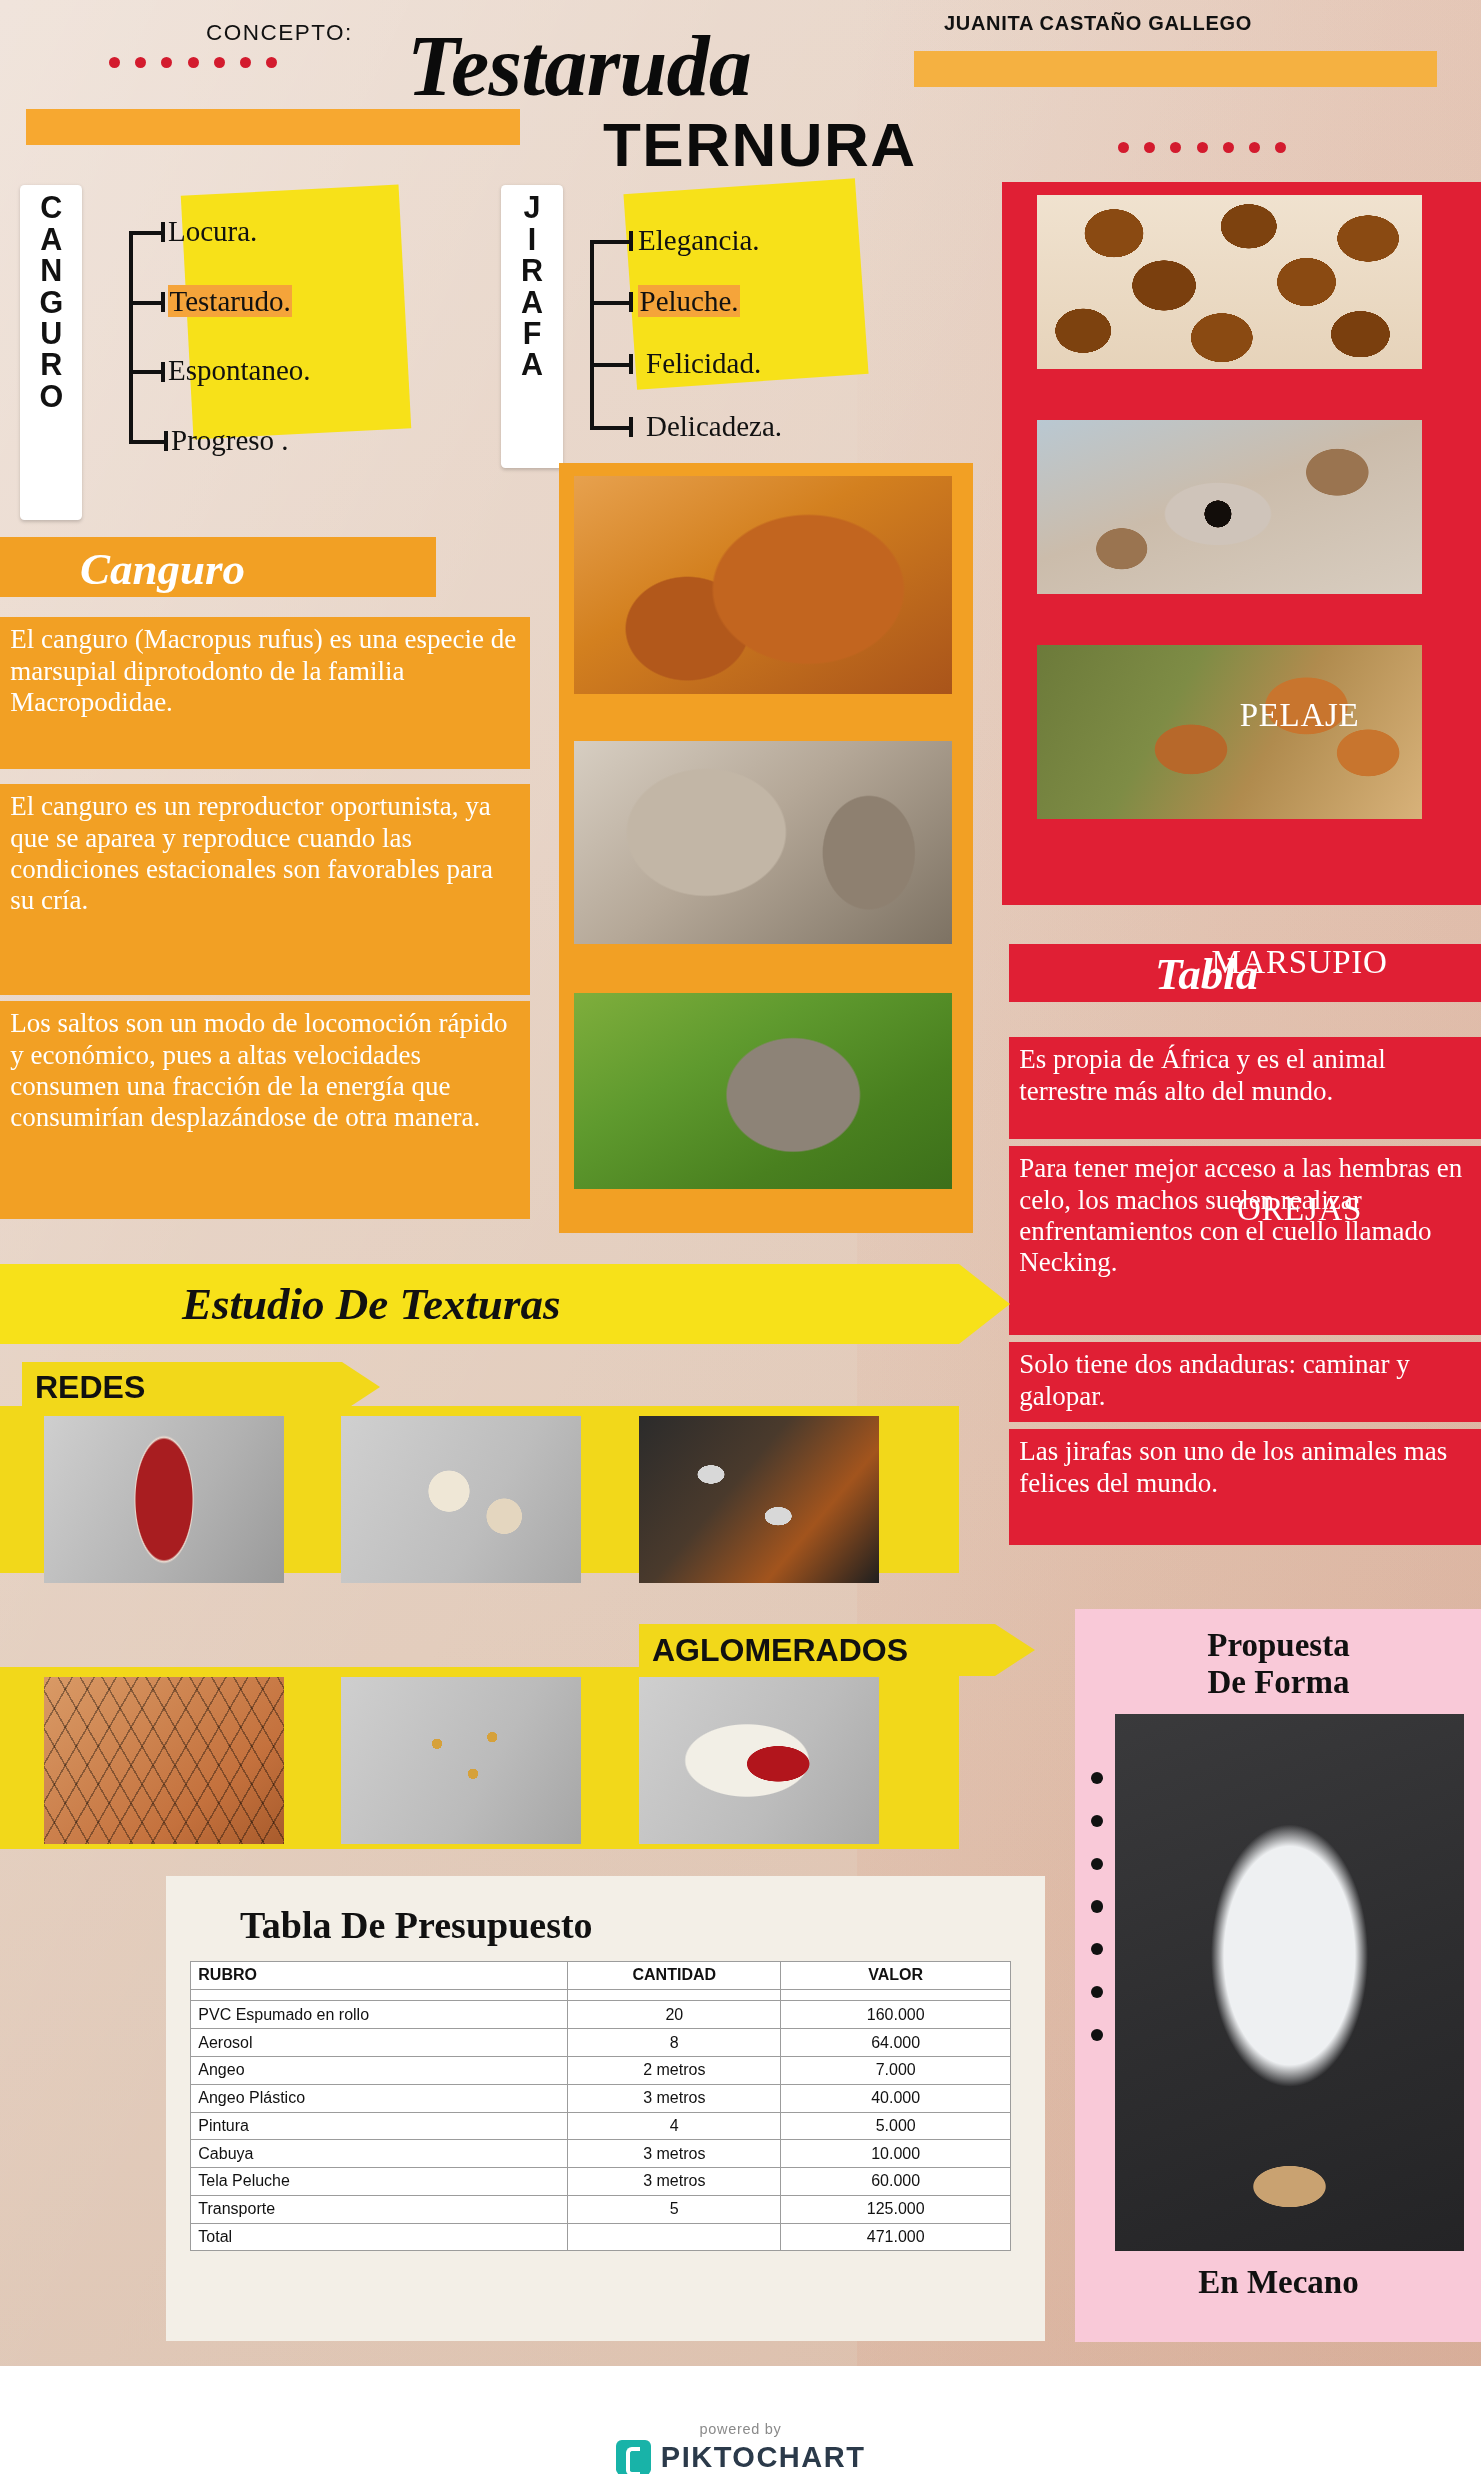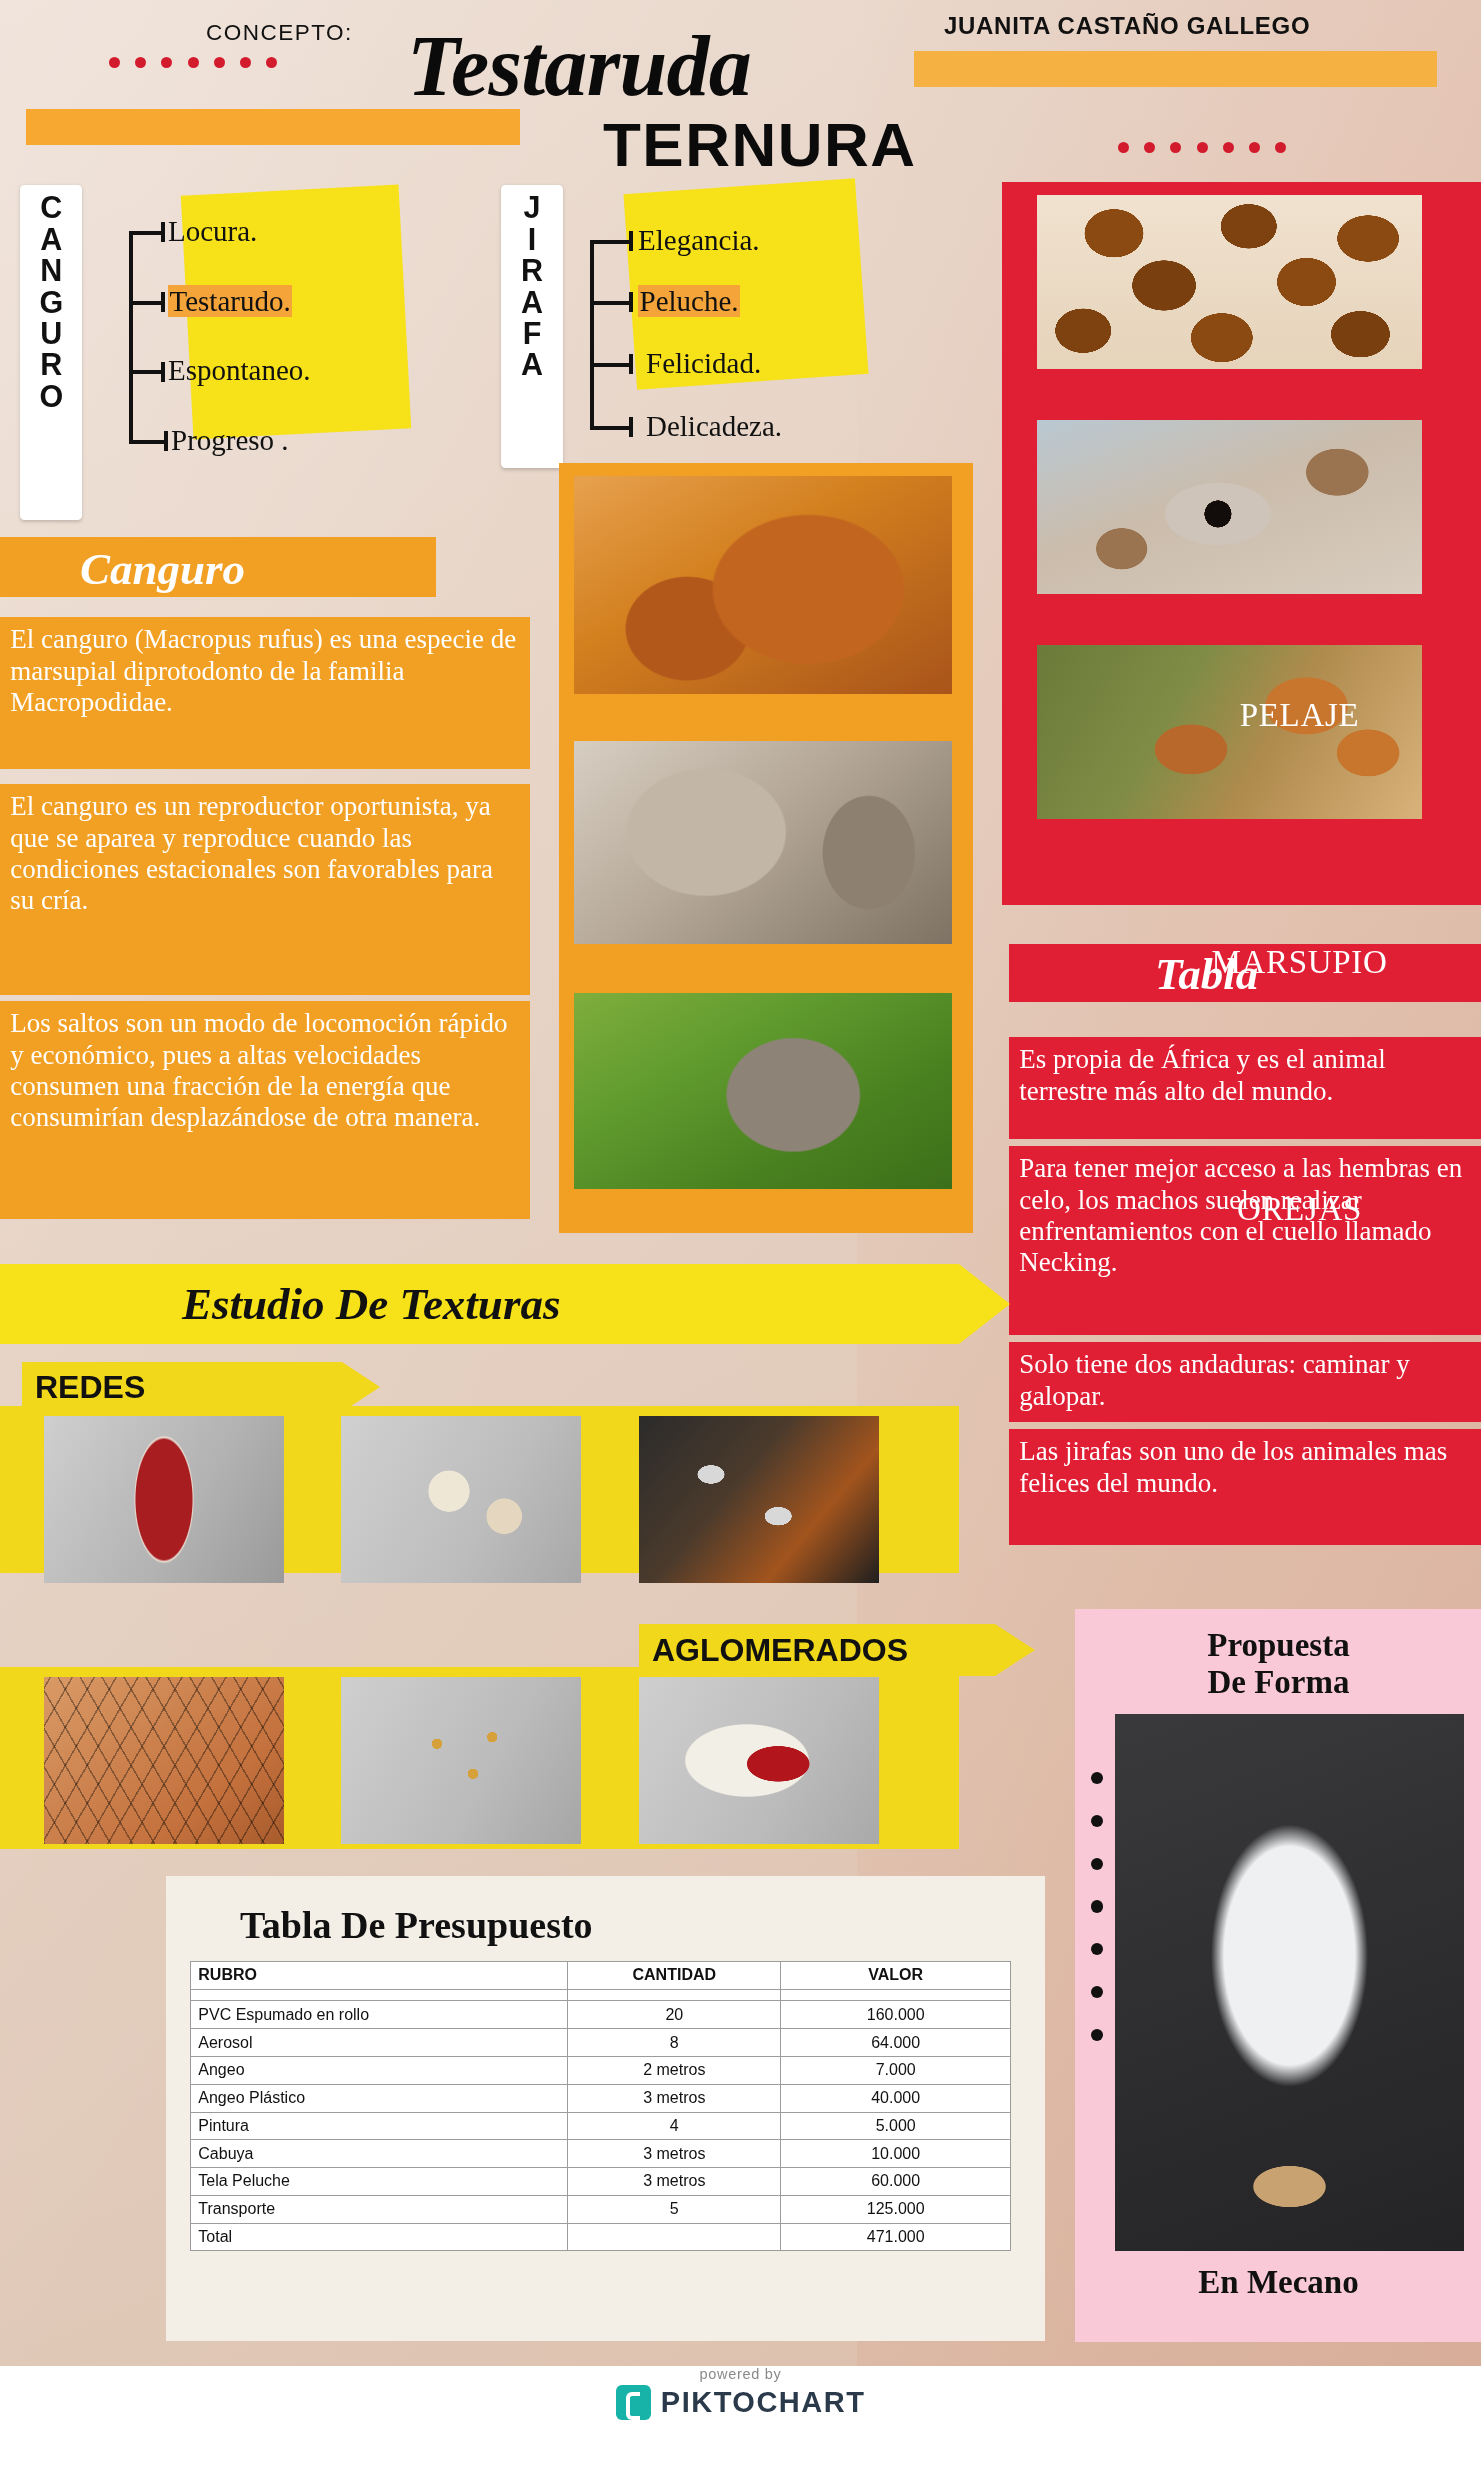--- a/index.html
+++ b/index.html
@@ -20,21 +20,21 @@
   .bg-band{position:absolute;pointer-events:none;}
   .bg-band.b1{left:0;top:0;width:1481px;height:2475px;
     background:linear-gradient(115deg,rgba(255,255,255,0.30) 0%,rgba(255,255,255,0.06) 28%,rgba(255,255,255,0.0) 45%,rgba(210,150,120,0.08) 70%,rgba(190,120,95,0.13) 100%);}
   .bg-band.b2{left:857px;top:0;width:654px;height:2475px;
     background:linear-gradient(100deg,rgba(224,150,120,0.0) 0%,rgba(214,128,98,0.14) 50%,rgba(205,112,84,0.18) 100%);}
 
   
   .hdr-author{
     position:absolute;left:944px;top:11.6px;width:508px;
     font-family:"Liberation Sans", sans-serif;
-    font-weight:700;font-size:24px;letter-spacing:0.7px;color:#111;
+    font-weight:700;font-size:20px;letter-spacing:0.7px;color:#111;
   }
   .hdr-concepto{
     position:absolute;left:206px;top:20.3px;
     font-family:"Liberation Sans", sans-serif;
     font-size:22.5px;letter-spacing:1.5px;color:#111;
   }
   .dots-left{position:absolute;left:109px;top:57px;display:flex;gap:15.2px;}
   .dots-left span{width:11px;height:11px;border-radius:50%;background:#d31b2e;display:block;}
   .dots-right{position:absolute;left:1118px;top:142px;display:flex;gap:15.2px;}
   .dots-right span{width:11px;height:11px;border-radius:50%;background:#d31b2e;display:block;}
@@ -222,21 +222,21 @@
   .prop-title{
     position:absolute;width:100%;text-align:center;
     font-family:"Liberation Serif", serif;font-weight:700;font-size:33px;color:#111;line-height:1.12;
   }
   .prop-dots{position:absolute;display:flex;flex-direction:column;gap:30.5px;}
   .prop-dots span{width:12.3px;height:12.3px;border-radius:50%;background:#111;display:block;}
 
   
   .footer{
     position:absolute;left:0;top:2366px;width:1481px;height:109px;background:#ffffff;
-    display:flex;flex-direction:column;align-items:center;justify-content:flex-start;
+    display:flex;flex-direction:column;align-items:center;justify-content:flex-end;
   }
   .footer .powered{
     font-family:"Liberation Sans", sans-serif;font-size:14.5px;color:#8a8a8a;letter-spacing:0.7px;margin-bottom:2.9px;
   }
   .footer .brandrow{display:flex;align-items:center;gap:10.2px;}
   .footer .brandmark{
     width:35px;height:35px;background:#18b3a8;border-radius:5.8px;position:relative;
   }
   .footer .brandmark:after{
     content:"";position:absolute;left:10.2px;top:7.3px;width:10.2px;height:20.3px;border:4.4px solid #fff;border-right:none;border-radius:5.8px 0 0 5.8px;

